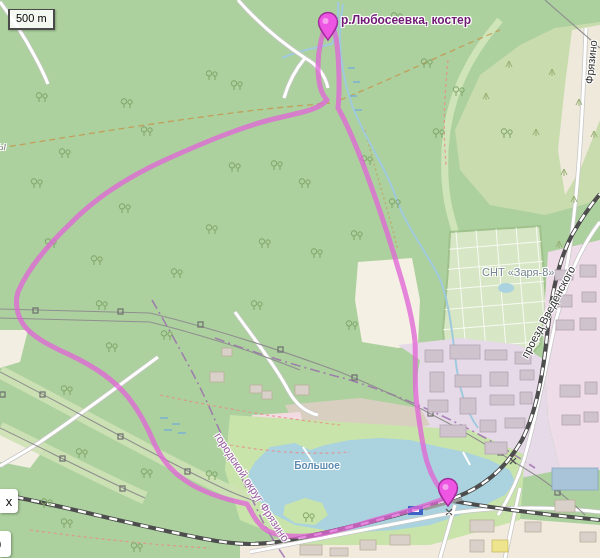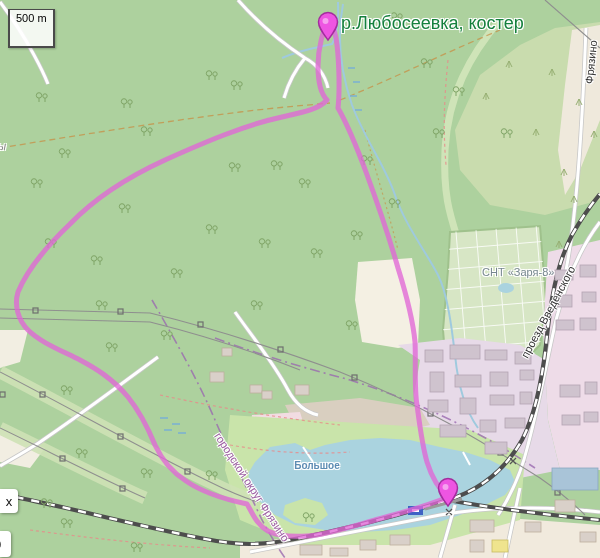--- a/index.html
+++ b/index.html
@@ -6,33 +6,33 @@
   #map{
     position:relative;width:600px;height:558px;overflow:hidden;
     background:#f2efe9;font-family:"Liberation Sans",sans-serif;
     cursor:grab;
   }
   #map svg{position:absolute;left:0;top:0;}
   .lbl{
     position:absolute;white-space:nowrap;pointer-events:none;
     text-shadow:-1px -1px 0 #fff,1px -1px 0 #fff,-1px 1px 0 #fff,1px 1px 0 #fff,0 0 2px #fff;
   }
-  .marker-lbl{font-size:18px;font-weight:normal;color:#15803d;}
+  .marker-lbl{font-size:12px;font-weight:bold;color:#701a75;}
   .place-lbl{font-size:11px;color:#333;}
   .rot{transform-origin:center center;}
   .snt{color:#76868f;font-size:11px;}
   .water-lbl{color:#5d8cb3;font-size:10px;font-weight:bold;}
   .station-lbl{color:#4257b8;font-size:12.5px;line-height:14px;font-weight:bold;text-align:center;}
   .district-lbl{color:#9d5fa3;font-size:11px;}
   .partial-lbl{color:#8a8a8a;font-size:11px;}
   .scalebar{
     position:absolute;left:8px;top:9px;z-index:5;
     background:rgba(255,255,255,0.85);
     border:2px solid #4a4a4a;border-top:1px solid #4a4a4a;
-    padding:1px 6px 20px 6px;font-size:11px;color:#000;line-height:15px;
+    padding:1px 6px 2px 6px;font-size:11px;color:#000;line-height:15px;
     box-shadow:1px 1px 2px rgba(0,0,0,.25);
   }
   .edgebox{
     position:absolute;background:#fff;border-radius:0 4px 4px 0;
     box-shadow:1px 1px 3px rgba(0,0,0,.35);
     color:#111;font-size:13px;display:flex;align-items:center;
     overflow:hidden;z-index:4;
   }
 </style>
 </head>

